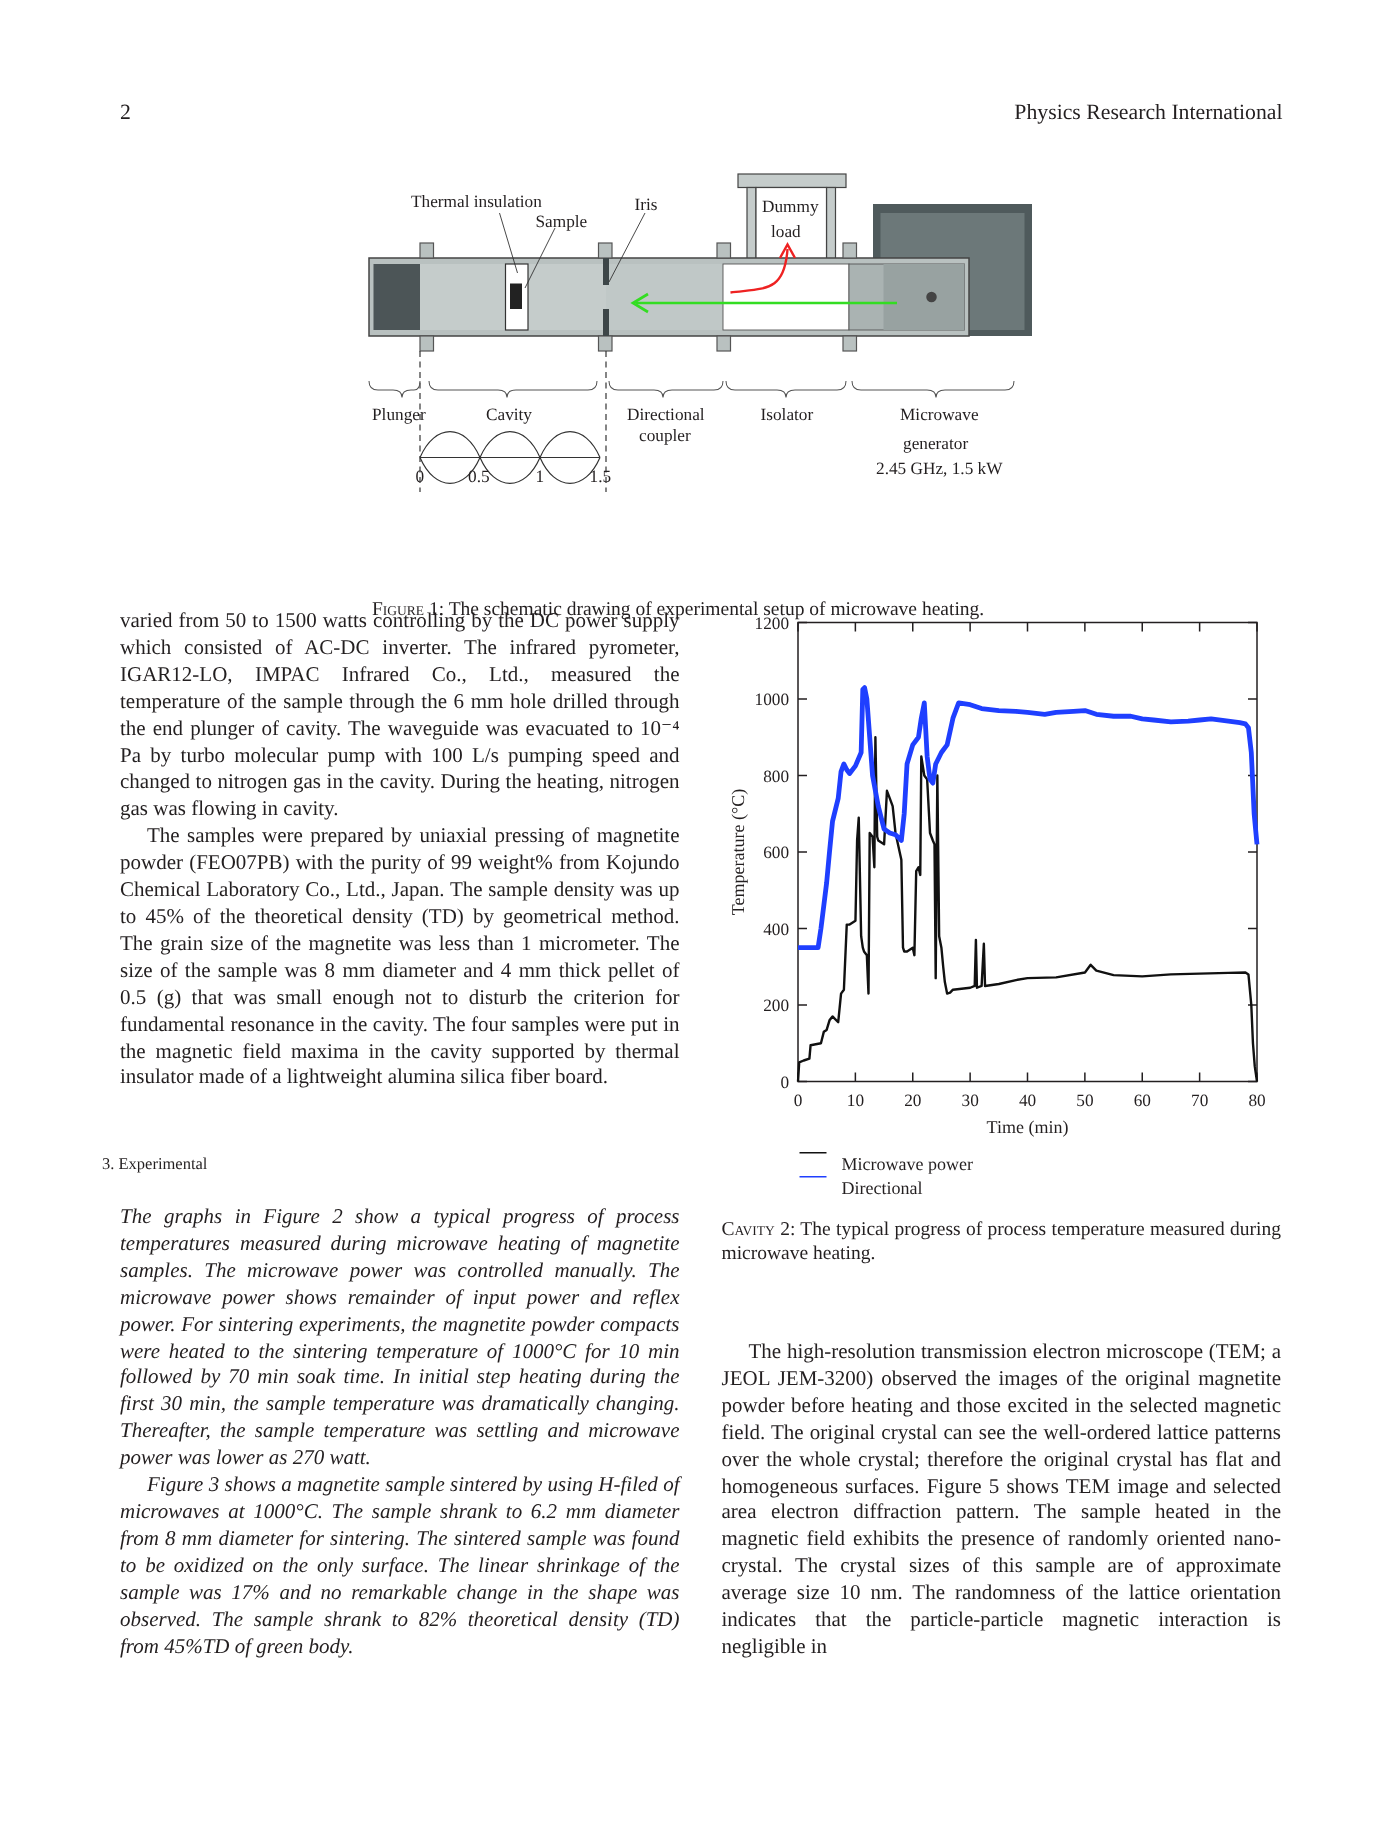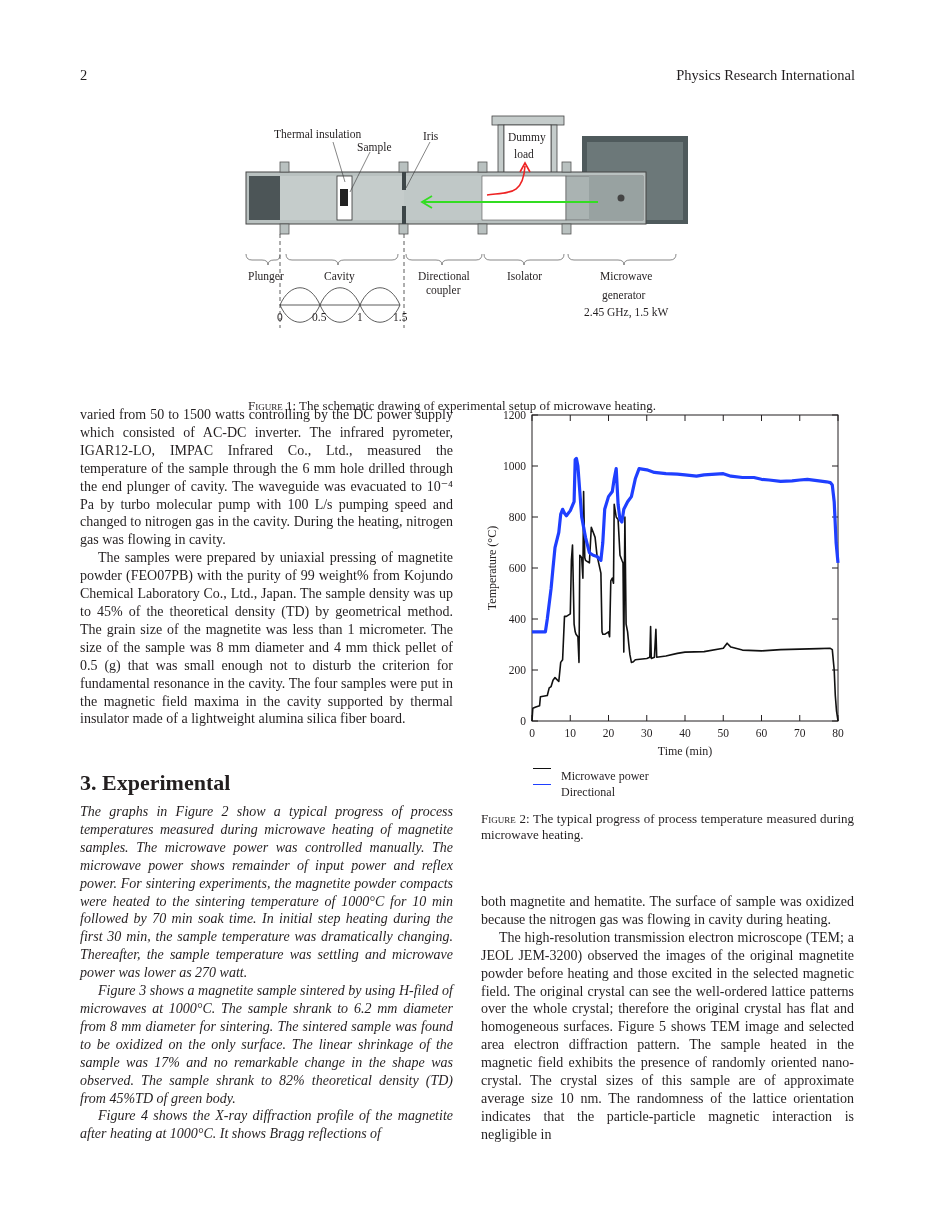--- a/index.html
+++ b/index.html
@@ -8,21 +8,21 @@
   .abs { position: absolute; }
   .runhead { top: 67px; font-size: 14.5px; }
   #page-num { left: 80px; }
   #journal { right: 78px; }
   .col { position: absolute; font-size: 14px; line-height: 17.9px; text-align: justify; }
   .col p { margin: 0; text-indent: 0; }
   .col p.ind { text-indent: 18px; }
   #left-col-top { left: 80px; top: 406px; width: 373px; }
   #left-col-bottom { left: 80px; top: 803px; width: 373px; font-style: italic; }
   #right-col-bottom { left: 481px; top: 893px; width: 373px; }
-  .sec-head { position: absolute; left: 80px; top: 770px; font-weight: bold; font-size: 22px; }
+  .sec-head { position: absolute; left: 68px; top: 770px; font-weight: normal; font-size: 11px; }
   .caption { position: absolute; font-size: 13px; line-height: 16px; }
   .caption .sc { font-variant: small-caps; }
   #fig1-caption { left: 248px; top: 351px; width: 460px; margin-top: 47px; }
   #fig2-caption { left: 481px; top: 811px; width: 373px; text-align: justify; }
   svg text { font-family: "Liberation Serif", "DejaVu Serif", serif; fill: #231f20; }
   #legend { position: absolute; left: 533px; top: 768px; font-size: 12px; line-height: 16px; }
   .leg-row { display: flex; align-items: flex-start; }
   .leg-line { width: 18px; height: 0; border-top: 1.6px solid; margin-right: 10px; }
 </style>
 </head>
@@ -120,21 +120,20 @@
 <div class="col" id="left-col-top">
   <p>varied from 50 to 1500 watts controlling by the DC power supply which consisted of AC-DC inverter. The infrared pyrometer, IGAR12-LO, IMPAC Infrared Co., Ltd., measured the temperature of the sample through the 6 mm hole drilled through the end plunger of cavity. The waveguide was evacuated to 10⁻⁴ Pa by turbo molecular pump with 100 L/s pumping speed and changed to nitrogen gas in the cavity. During the heating, nitrogen gas was flowing in cavity.</p>
   <p class="ind">The samples were prepared by uniaxial pressing of magnetite powder (FEO07PB) with the purity of 99 weight% from Kojundo Chemical Laboratory Co., Ltd., Japan. The sample density was up to 45% of the theoretical density (TD) by geometrical method. The grain size of the magnetite was less than 1 micrometer. The size of the sample was 8 mm diameter and 4 mm thick pellet of 0.5 (g) that was small enough not to disturb the criterion for fundamental resonance in the cavity. The four samples were put in the magnetic field maxima in the cavity supported by thermal insulator made of a lightweight alumina silica fiber board.</p>
 </div>
 
 <div class="sec-head">3. Experimental</div>
 
 <div class="col" id="left-col-bottom">
   <p>The graphs in Figure 2 show a typical progress of process temperatures measured during microwave heating of magnetite samples. The microwave power was controlled manually. The microwave power shows remainder of input power and reflex power. For sintering experiments, the magnetite powder compacts were heated to the sintering temperature of 1000°C for 10 min followed by 70 min soak time. In initial step heating during the first 30 min, the sample temperature was dramatically changing. Thereafter, the sample temperature was settling and microwave power was lower as 270 watt.</p>
   <p class="ind">Figure 3 shows a magnetite sample sintered by using H-filed of microwaves at 1000°C. The sample shrank to 6.2 mm diameter from 8 mm diameter for sintering. The sintered sample was found to be oxidized on the only surface. The linear shrinkage of the sample was 17% and no remarkable change in the shape was observed. The sample shrank to 82% theoretical density (TD) from 45%TD of green body.</p>
-  <p class="ind">Figure 4 shows the X-ray diffraction profile of the magnetite after heating at 1000°C. It shows Bragg reflections of</p>
 </div>
 
 <svg id="chart" class="abs" style="left:480px; top:400px;" width="380" height="365">
   <g id="chart-axes">
       <rect x="52" y="15" width="306" height="306" fill="none" stroke="#231f20" stroke-width="1"></rect>
       <line x1="52" y1="321" x2="52" y2="315" stroke="#231f20"></line>
       <line x1="52" y1="15" x2="52" y2="21" stroke="#231f20"></line>
       <text x="52" y="337" font-size="11.5" text-anchor="middle">0</text>
       <line x1="90.25" y1="321" x2="90.25" y2="315" stroke="#231f20"></line>
       <line x1="90.25" y1="15" x2="90.25" y2="21" stroke="#231f20"></line>
@@ -195,19 +194,18 @@
     <span class="leg-line" id="leg-line-0" style="border-top-color: rgb(17, 17, 17);"></span>
     <span>Microwave power</span>
   </div>
   <div class="leg-row">
     <span class="leg-line" id="leg-line-1" style="border-top-color: rgb(31, 63, 255);"></span>
     <span>Directional</span>
   </div>
 </div>
 
 <div class="caption" id="fig2-caption">
-  <span class="sc">Figure 2:</span><span> The typical progress of process temperature measured during microwave heating.</span>
+  <span class="sc">Cavity 2:</span><span> The typical progress of process temperature measured during microwave heating.</span>
 </div>
 
 <div class="col" id="right-col-bottom">
-  <p>both magnetite and hematite. The surface of sample was oxidized because the nitrogen gas was flowing in cavity during heating.</p>
   <p class="ind">The high-resolution transmission electron microscope (TEM; a JEOL JEM-3200) observed the images of the original magnetite powder before heating and those excited in the selected magnetic field. The original crystal can see the well-ordered lattice patterns over the whole crystal; therefore the original crystal has flat and homogeneous surfaces. Figure 5 shows TEM image and selected area electron diffraction pattern. The sample heated in the magnetic field exhibits the presence of randomly oriented nano-crystal. The crystal sizes of this sample are of approximate average size 10 nm. The randomness of the lattice orientation indicates that the particle-particle magnetic interaction is negligible in</p>
 </div>
 
 </body></html>

